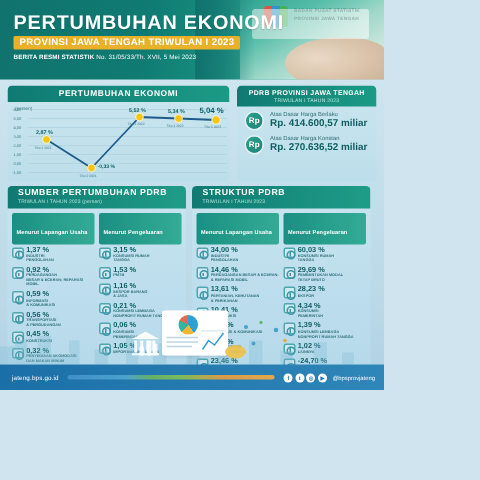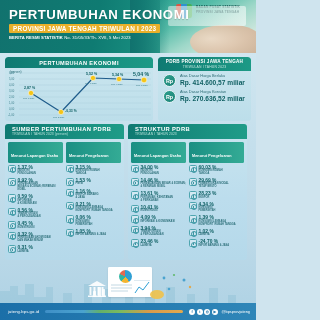--- a/index.html
+++ b/index.html
@@ -3,21 +3,21 @@
 <meta charset="utf-8">
 <style>
   * { margin:0; padding:0; box-sizing:border-box; }
   html,body { width:256px; height:320px; }
   body {
     font-family:"Liberation Sans", sans-serif;
     background:#cfe4ee;
     position:relative;
     overflow:hidden;
   }
-  .page { position:relative; width:256px; height:320px; overflow:hidden;
+  .page { position:relative; width:256px; height:260px; overflow:hidden;
           background:linear-gradient(180deg,#d7eaf2 0%,#c4dfec 45%,#bcd9e8 75%,#aed2e4 100%); }
 
   
   .header { position:relative; height:53px; width:100%;
             background:linear-gradient(100deg,#11726e 0%,#0f7b72 38%,#16897c 52%,#2a9a8a 62%,#4fb3a0 72%,#8fd0c0 100%);
             overflow:hidden; }
   .hdr-photo { position:absolute; right:0; top:0; width:96px; height:53px;
                background:linear-gradient(150deg,#2fa392 0%,#57bda9 30%,#9fd8c9 55%,#cfe7de 80%,#b9ddd3 100%); }
   .hdr-photo:after{ content:""; position:absolute; left:8px; top:6px; width:78px; height:20px;
                     background:linear-gradient(90deg,#e8f3ef,#ffffff); border-radius:2px; opacity:.55;}

